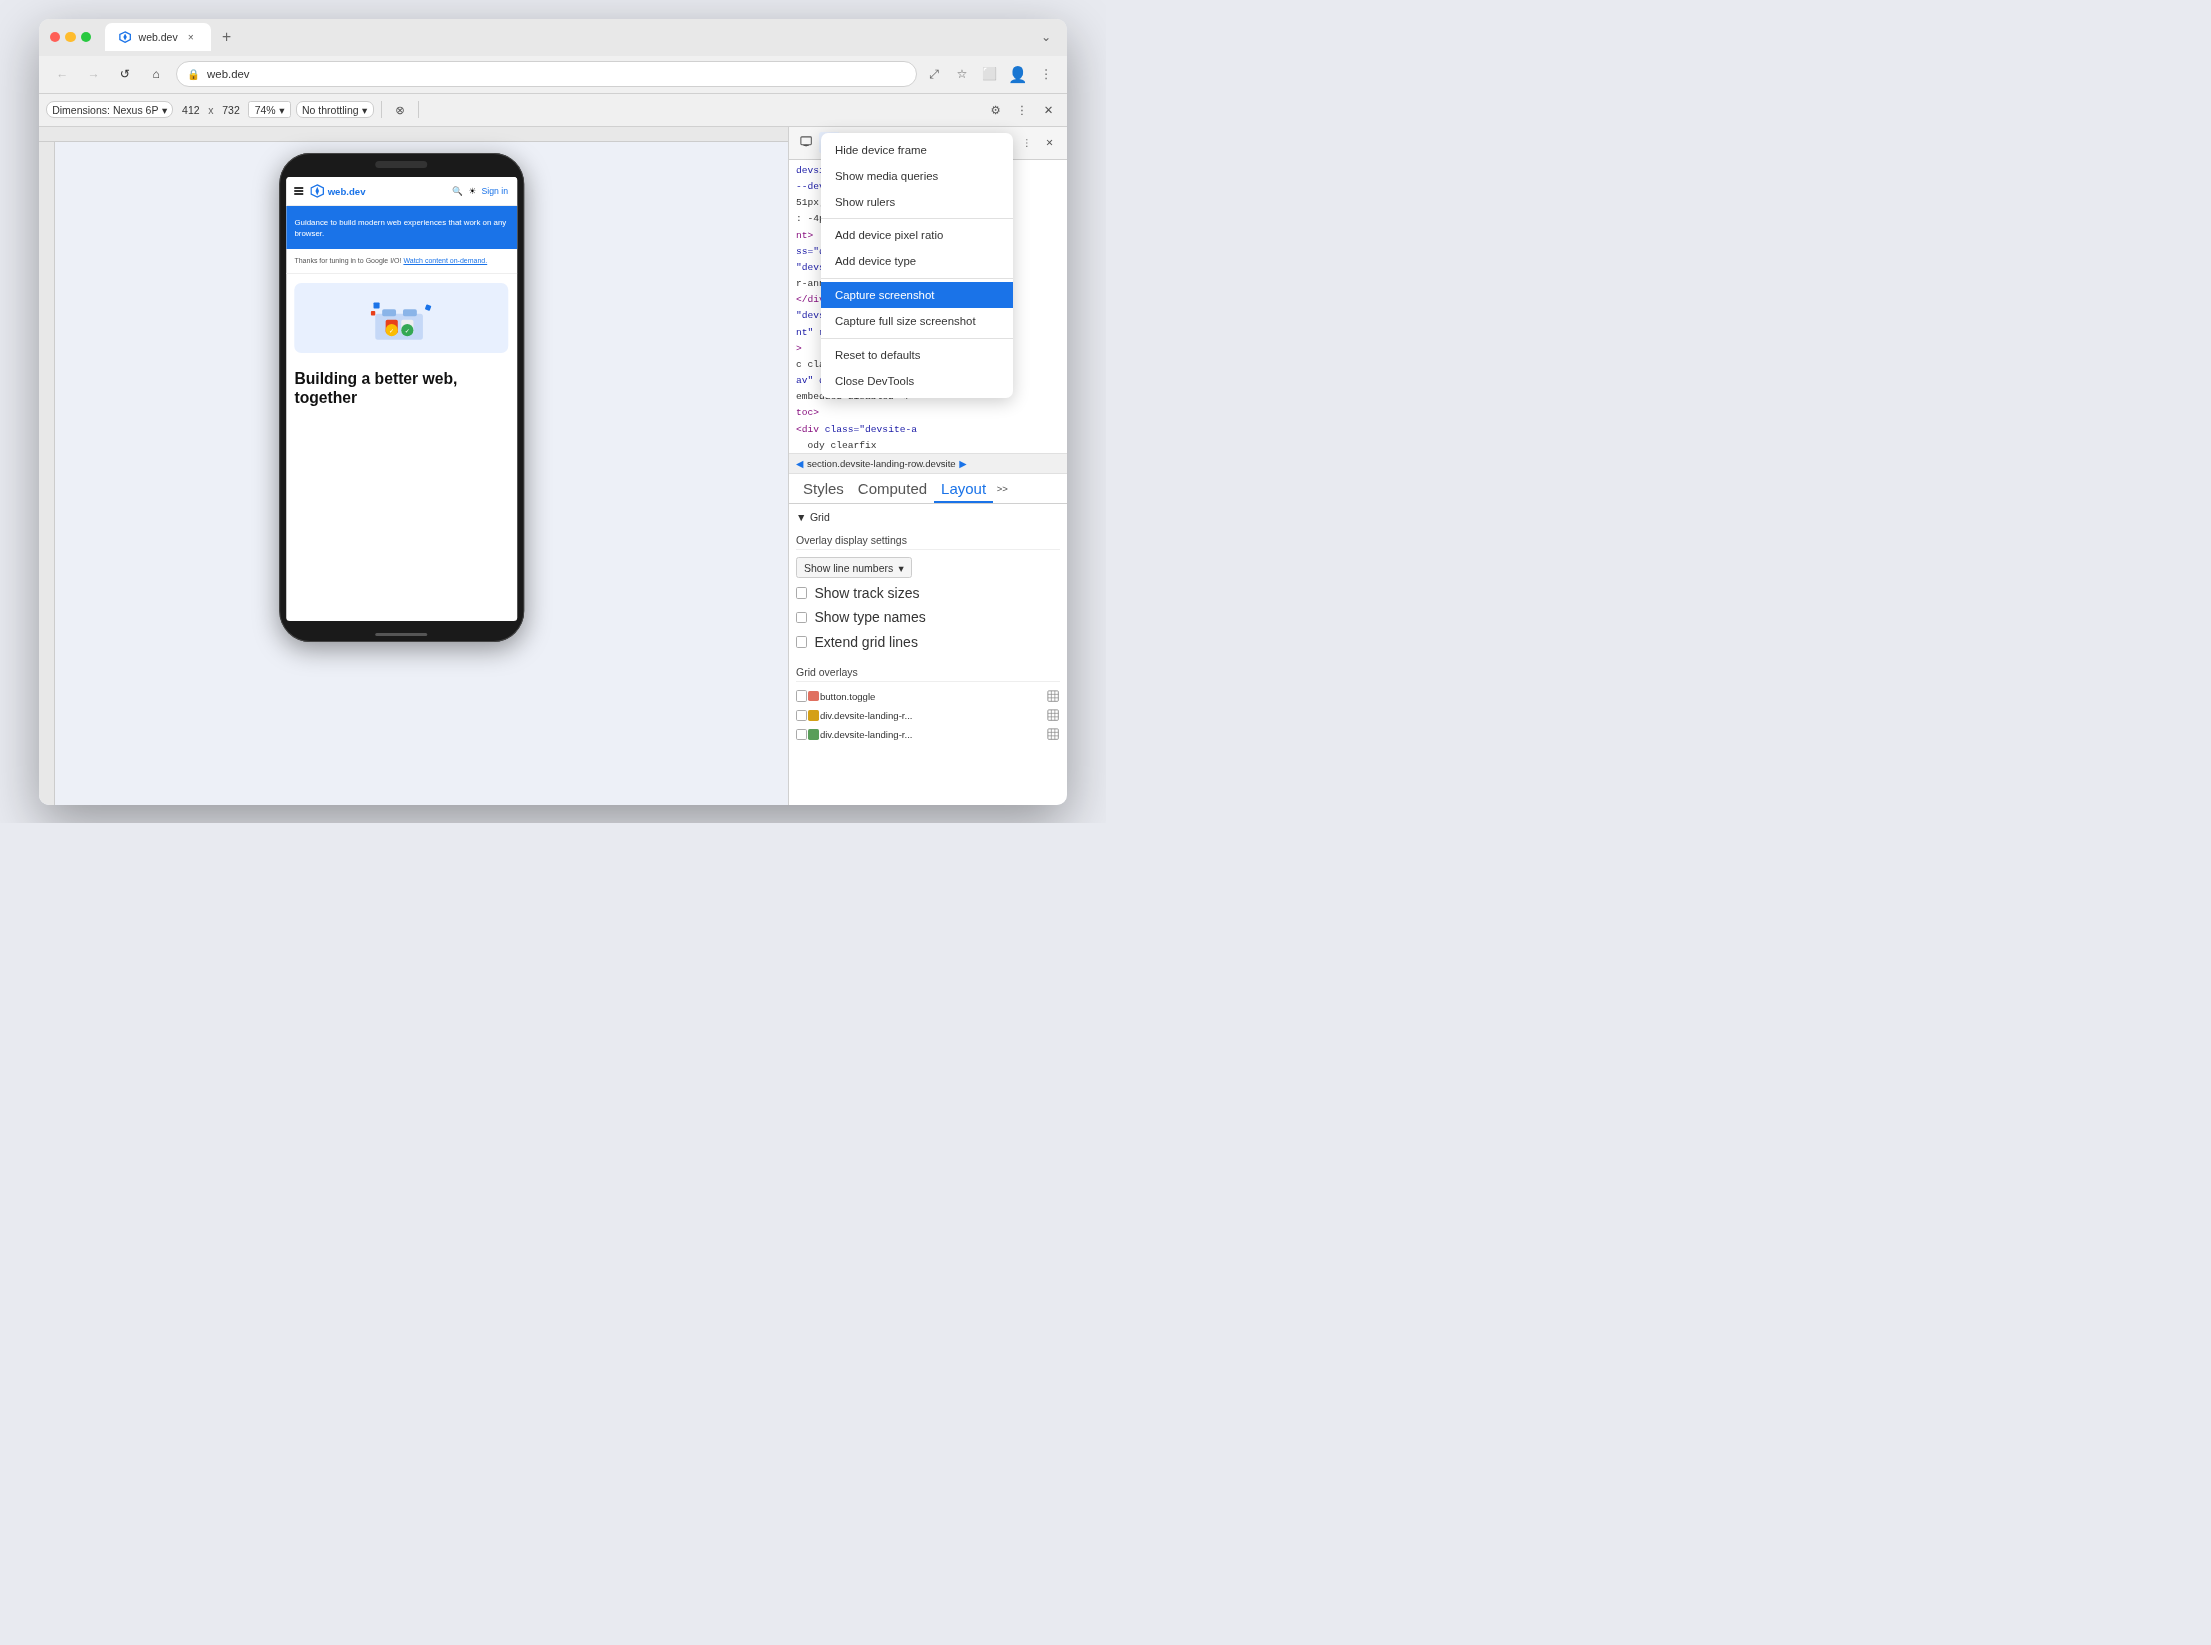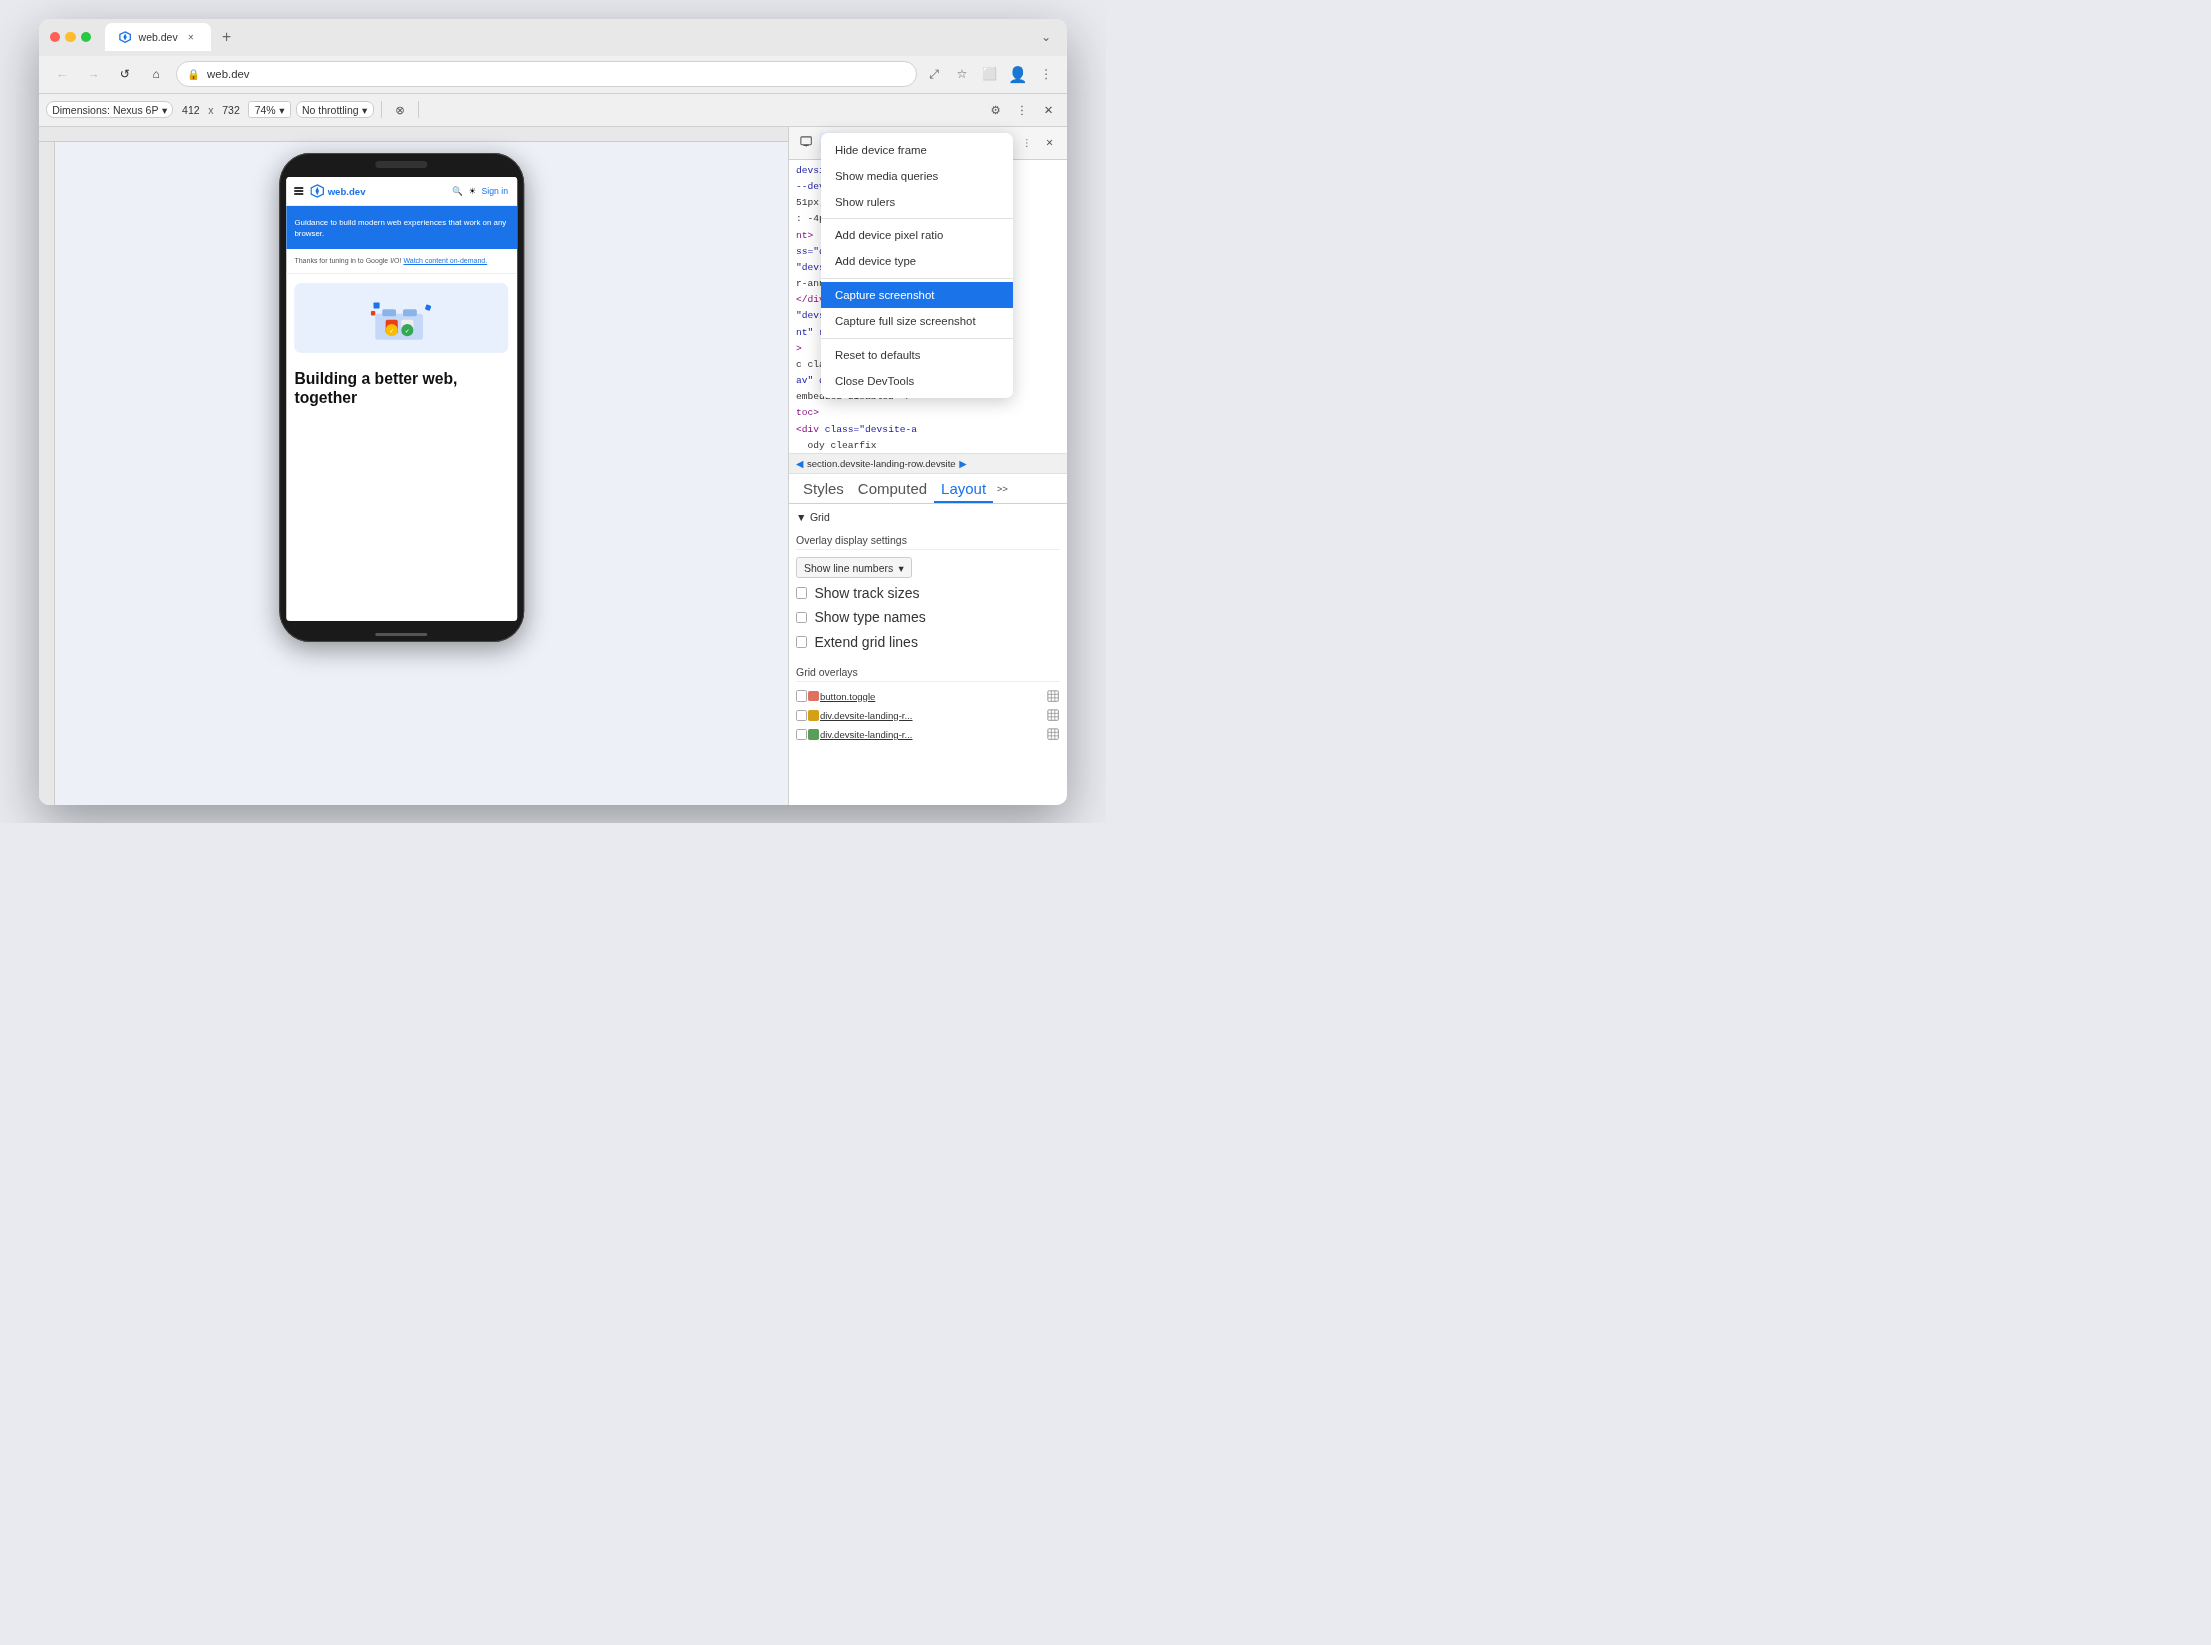--- a/index.html
+++ b/index.html
@@ -616,21 +616,20 @@
 
     .grid-overlays-section {
       margin-top: 10.5px;
     }
 
     .overlay-row {
       display: flex;
       align-items: center;
       gap: 1px;
       margin-bottom: 5.2px;
-      text-decoration: underline;
     }
 
     .color-swatch {
       width: 10.5px;
       height: 10.5px;
       border-radius: 1.7px;
       flex-shrink: 0;
     }
 
     .overlay-label {

